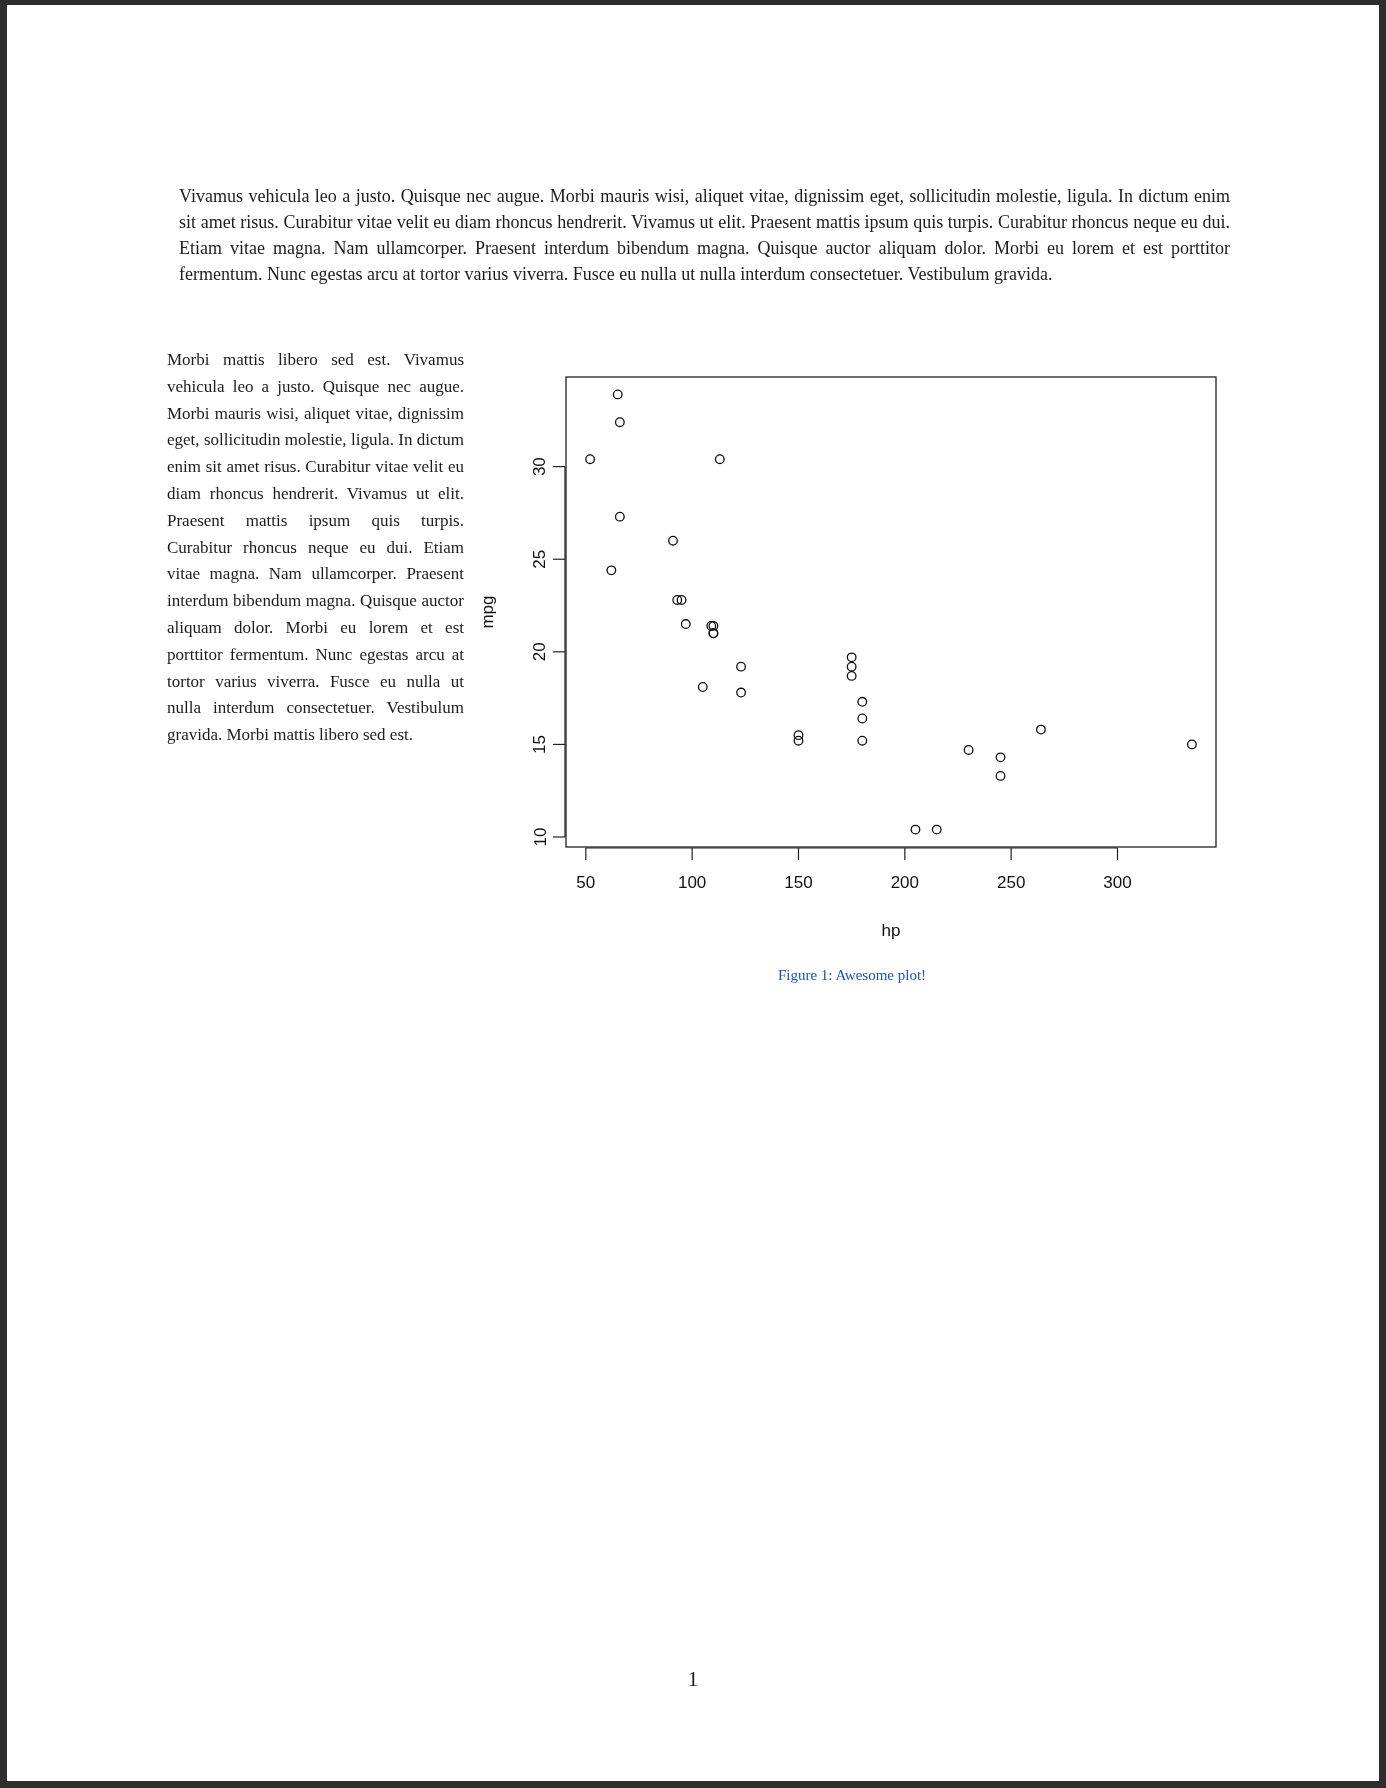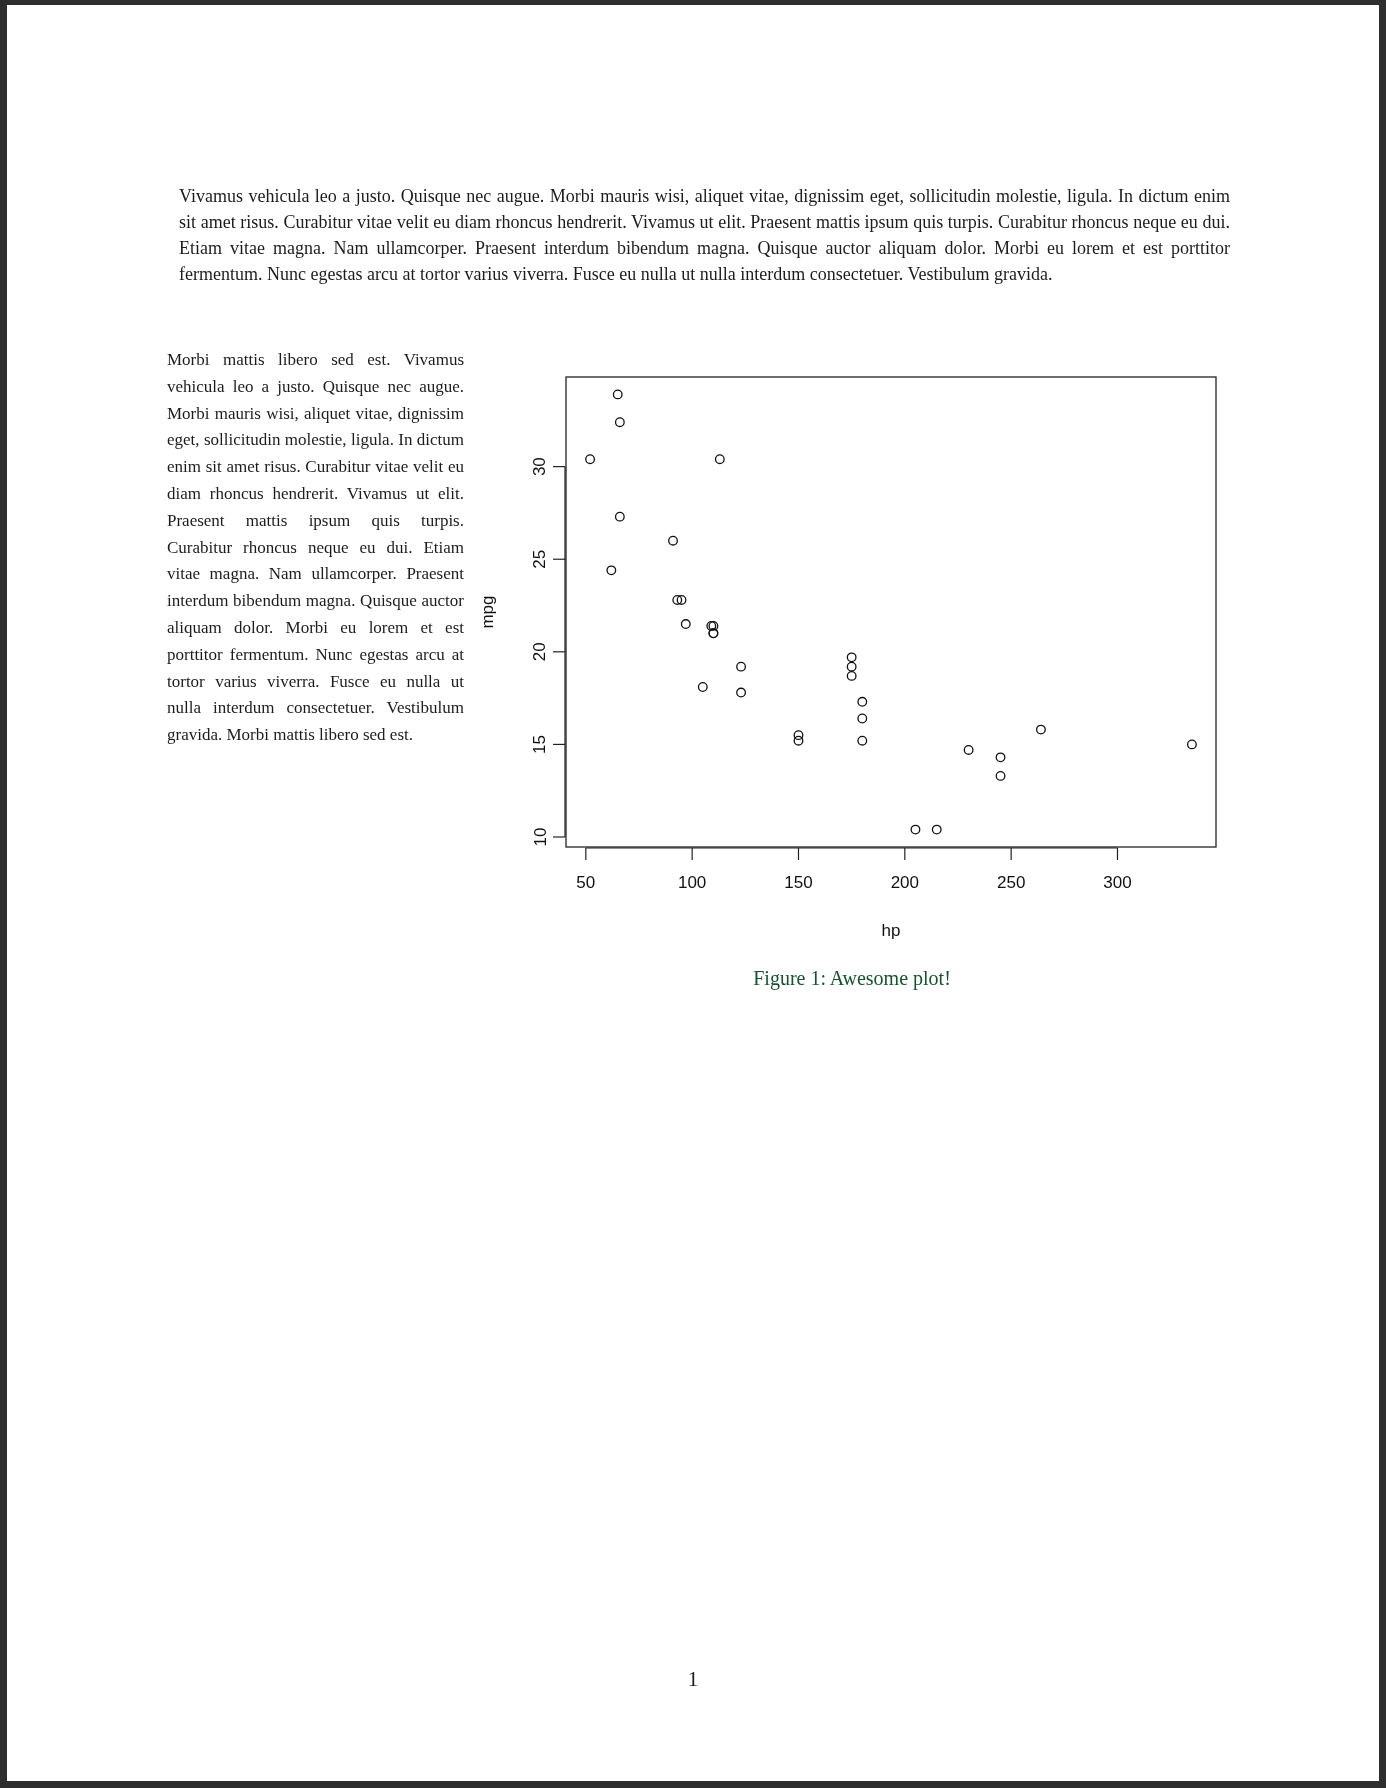--- a/index.html
+++ b/index.html
@@ -49,22 +49,22 @@
       font-family: "Liberation Sans", sans-serif;
       font-size: 17px;
       fill: #111;
     }
     .caption {
       position: absolute;
       left: 560px; top: 962px;
       width: 570px;
       text-align: center;
       font-family: "Liberation Serif", serif;
-      font-size: 20px;
-      color: #14532d;
+      font-size: 15px;
+      color: #1d4ed8;
     }
     .page-number {
       position: absolute;
       left: 0; width: 1372px;
       top: 1662px;
       text-align: center;
       font-family: "Liberation Serif", serif;
       font-size: 21px;
       color: #1c1c1c;
     }

